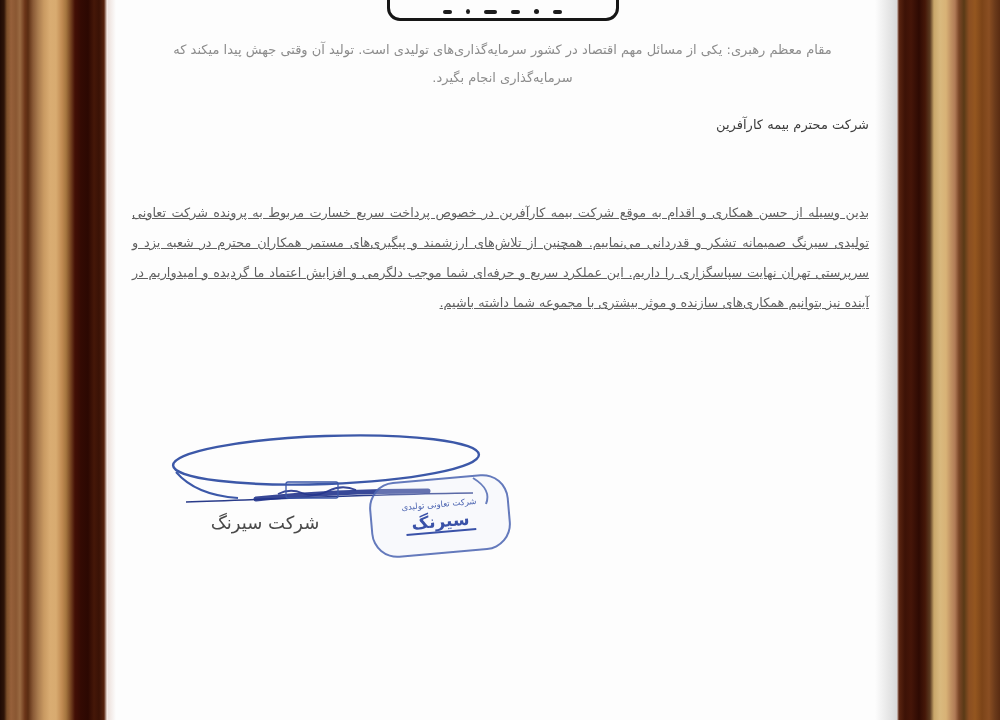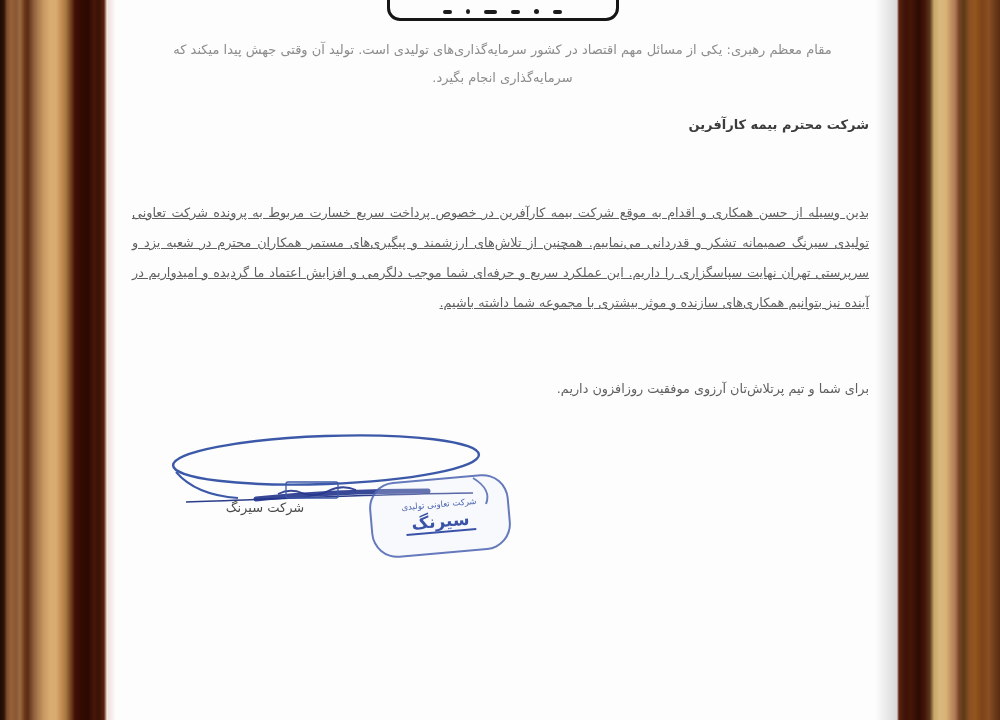--- a/index.html
+++ b/index.html
@@ -48,42 +48,42 @@
   .title-box .glyph-dots i:nth-child(2){width:5px;height:5px;border-radius:50%;}
   .title-box .glyph-dots i:nth-child(4){width:13px;}
   .title-box .glyph-dots i:nth-child(5){width:4px;height:5px;border-radius:50%;}
   
   .quote{
     position:absolute;top:36px;right:30px;left:30px;
     text-align:center;font-size:13px;line-height:28px;color:#8c8c8c;
   }
   .recipient{
     position:absolute;top:117px;right:28px;left:28px;
-    font-size:13px;font-weight:bold;color:#3c3c3c;
+    font-size:13px;font-weight:normal;color:#3c3c3c;
   }
   .salutation{
     position:absolute;top:160px;right:28px;left:28px;
     font-size:12.5px;color:#7a7a7a;
   }
   .body-text{
     position:absolute;top:198px;right:28px;left:24px;
     font-size:12.8px;line-height:30px;color:#5f5f5f;
     text-align:justify;
     text-decoration:underline;
   }
   .closing{
     position:absolute;top:381px;right:28px;left:28px;
     font-size:12.8px;color:#5f5f5f;
   }
   
   .sig-area{position:absolute;top:420px;left:20px;width:480px;height:160px;direction:ltr;}
   .sig-svg{position:absolute;left:0;top:0;}
   .signer{
-    position:absolute;left:72px;top:80px;width:130px;text-align:center;
-    font-size:13px;color:#4a4a4a;direction:rtl;
+    position:absolute;left:72px;top:92px;width:130px;text-align:center;
+    font-size:18px;color:#4a4a4a;direction:rtl;
   }
   .stamp{
     position:absolute;left:242px;top:58px;width:136px;height:72px;
     border:2.5px solid rgba(74,99,176,0.85);border-radius:26px;
     transform:rotate(-5deg);direction:rtl;
     display:flex;flex-direction:column;align-items:center;justify-content:center;gap:3px;
     background:rgba(235,240,250,0.25);
   }
   .stamp-line1{font-size:8.5px;color:#4a63b0;letter-spacing:0.5px;}
   .stamp-line2{
@@ -114,21 +114,20 @@
       </span>
     </div>
 
     <div class="quote">مقام معظم رهبری: یکی از مسائل مهم اقتصاد در کشور سرمایه‌گذاری‌های تولیدی است. تولید آن وقتی جهش پیدا میکند که سرمایه‌گذاری انجام بگیرد.</div>
 
     <div class="recipient">شرکت محترم بیمه کارآفرین</div>
 
 
     <div class="body-text">بدین وسیله از حسن همکاری و اقدام به موقع شرکت بیمه کارآفرین در خصوص پرداخت سریع خسارت مربوط به پرونده شرکت تعاونی تولیدی سیرنگ صمیمانه تشکر و قدردانی می‌نماییم. همچنین از تلاش‌های ارزشمند و پیگیری‌های مستمر همکاران محترم در شعبه یزد و سرپرستی تهران نهایت سپاسگزاری را داریم. این عملکرد سریع و حرفه‌ای شما موجب دلگرمی و افزایش اعتماد ما گردیده و امیدواریم در آینده نیز بتوانیم همکاری‌های سازنده و موثر بیشتری با مجموعه شما داشته باشیم.</div>
 
-    <div class="closing">برای شما و تیم پرتلاش‌تان آرزوی موفقیت روزافزون داریم.</div>
 
     <div class="sig-area">
       <svg class="sig-svg" width="480" height="160" viewBox="0 0 480 160">
 
         <g transform="rotate(-2 198 40)">
           <ellipse cx="198" cy="40" rx="153" ry="24" fill="none" stroke="#3c58a8" stroke-width="2.4"></ellipse>
         </g>
 
         <path d="M 48 52 C 60 66, 80 76, 110 78" fill="none" stroke="#3c58a8" stroke-width="2"></path>
         <path d="M 345 58 C 358 66, 362 74, 358 84" fill="none" stroke="#3c58a8" stroke-width="2"></path>

